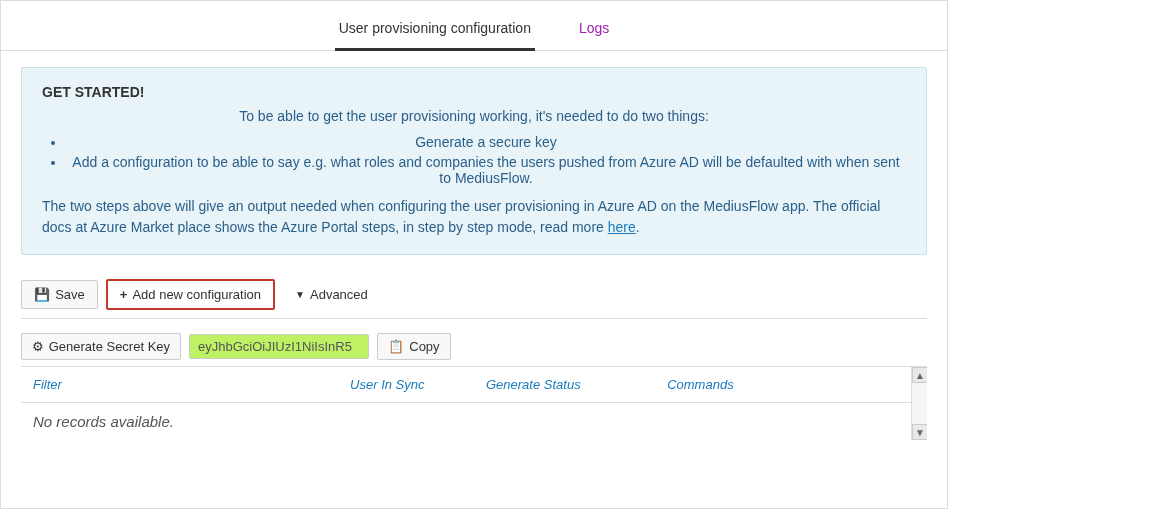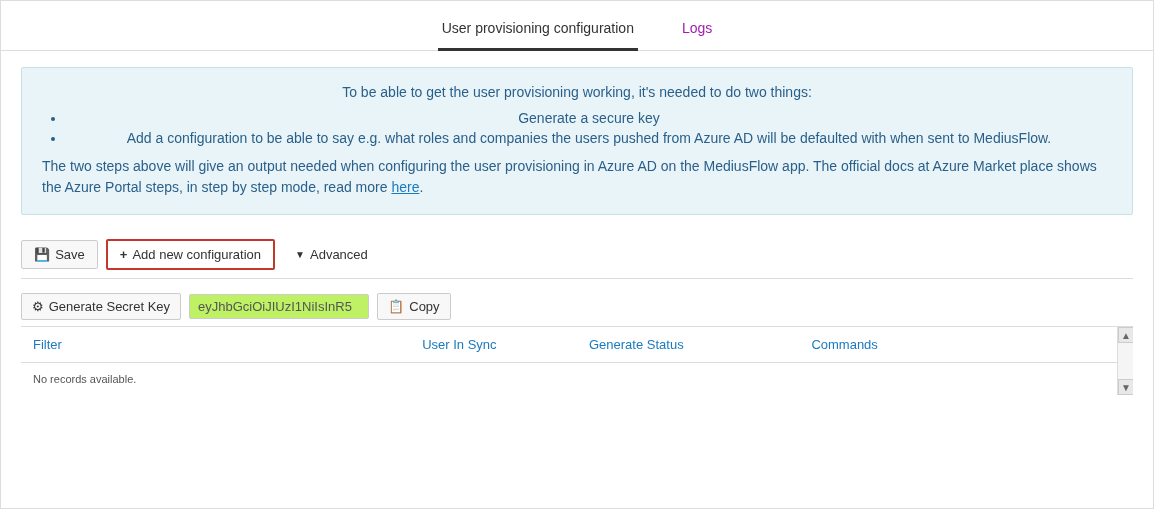--- a/index.html
+++ b/index.html
@@ -6,21 +6,21 @@
     body {
       font-family: 'Segoe UI', Arial, sans-serif;
       font-size: 14px;
       background: #fff;
       color: #333;
       width: 1154px;
       min-height: 509px;
     }
 
     .main-container {
-      width: 1154px;
+      width: 948px;
       min-height: 509px;
       background: #fff;
       border: 1px solid #ddd;
     }
 
     
     .tabs-bar {
       display: flex;
       align-items: flex-end;
       justify-content: center;
@@ -204,32 +204,33 @@
       color: #1a7abf;
     }
 
     .data-table th.col-filter { width: 35%; }
     .data-table th.col-sync { width: 15%; }
     .data-table th.col-transfer { width: 20%; }
     .data-table th.col-commands { width: 30%; }
 
     .data-table td {
       padding: 10px 12px;
-      font-size: 11px;
+      font-size: 15px;
       color: #666;
     }
 
     .no-records-row td {
       color: #555;
     }
 
     
     .table-wrapper {
       position: relative;
       overflow: hidden;
+      font-style: italic;
     }
 
     .scrollbar-area {
       position: absolute;
       right: 0;
       top: 0;
       bottom: 0;
       width: 16px;
       background: #f5f5f5;
       border-left: 1px solid #ddd;
@@ -257,20 +258,21 @@
 <div class="main-container">
 
   <div class="tabs-bar">
     <div class="tab-item active">User provisioning configuration</div>
     <div class="tab-item">Logs</div>
   </div>
 
   <div class="content-area">
 
     <div class="info-box">
+      <div class="get-started">GET STARTED!</div>
       <div class="intro-text">To be able to get the user provisioning working, it's needed to do two things:</div>
       <ul>
         <li>Generate a secure key</li>
         <li>Add a configuration to be able to say e.g. what roles and companies the users pushed from Azure AD will be defaulted with when sent to MediusFlow.</li>
       </ul>
       <div class="bottom-text">
         <span>The two steps above will give an output needed when configuring the user provisioning in Azure AD on the MediusFlow app. The official docs at Azure Market place shows the Azure Portal steps, in step by step mode, read more</span>
         <span> </span>
         <span class="link">here</span><span>.</span>
       </div>

